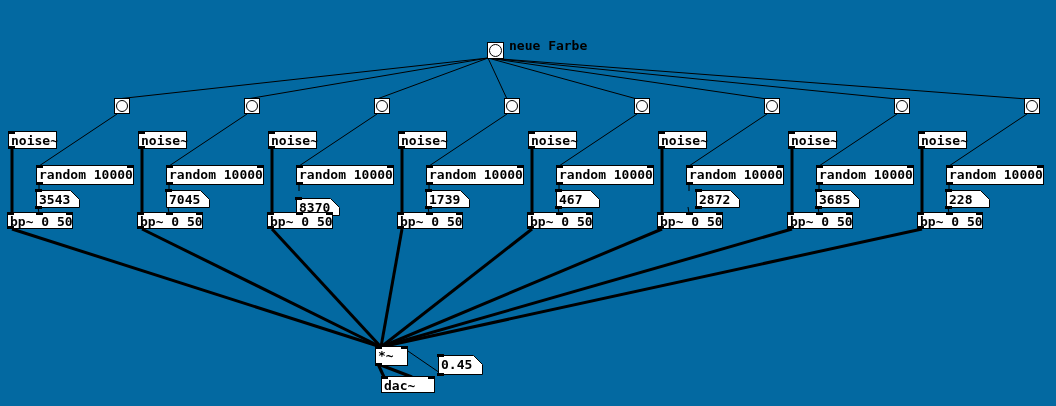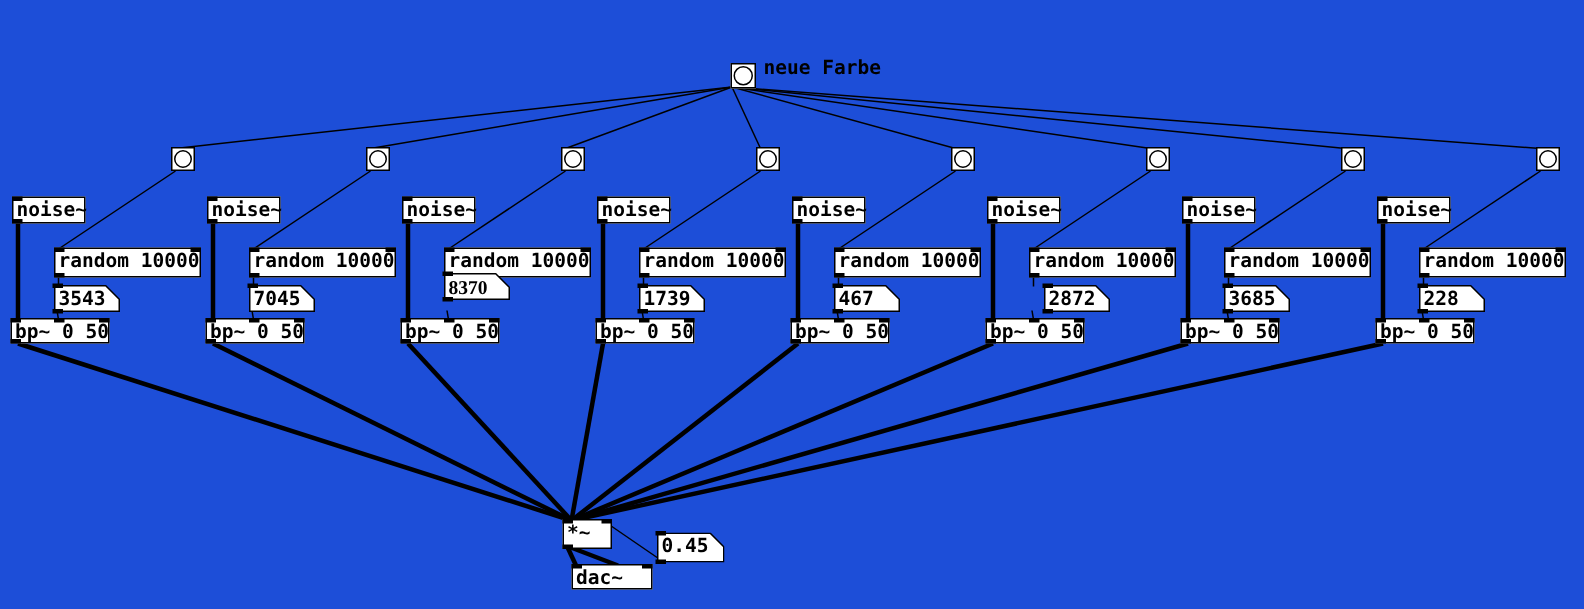--- a/index.html
+++ b/index.html
@@ -23,21 +23,21 @@
   .tab.tm{left:50%;margin-left:-4px;top:-1px;}
   .tab.tr{right:-1px;top:-1px;}
   .tab.bl{left:-1px;bottom:-1px;}
   .comment{position:absolute;line-height:17px;}
   .column{position:absolute;top:98px;width:130px;height:132px;}
   .column .bang{width:16px;height:16px;}
 </style>
 </head>
 <body>
 
-<div class="canvas" style="background: #1d4ed8;">
+<div class="canvas" style="background: #0369a1;">
 
   <svg class="cords" width="1056" height="406">
       <line x1="488" y1="58" x2="117" y2="99" stroke="#000000" stroke-width="1"></line>
       <line x1="117" y1="114" x2="39" y2="166" stroke="#000000" stroke-width="1"></line>
       <line x1="39" y1="184" x2="39" y2="191" stroke="#000000" stroke-width="1"></line>
       <line x1="38" y1="207" x2="39" y2="213" stroke="#000000" stroke-width="1"></line>
       <line x1="12" y1="147" x2="12" y2="214" stroke="#000000" stroke-width="3"></line>
       <line x1="12" y1="229" x2="381" y2="347" stroke="#000000" stroke-width="3"></line>
       <line x1="488" y1="58" x2="247" y2="99" stroke="#000000" stroke-width="1"></line>
       <line x1="247" y1="114" x2="169" y2="166" stroke="#000000" stroke-width="1"></line>
@@ -164,21 +164,21 @@
       <span>noise~</span>
       <i class="tab tl"></i>
       <i class="tab bl"></i>
     </div>
     <div class="obj" style="left:28px;top:67px;width:98px;height:20px;">
       <span>random 10000</span>
       <i class="tab tl"></i>
       <i class="tab tr"></i>
       <i class="tab bl"></i>
     </div>
-    <div class="nbox" style="left:28px;top:84px;width:44px;height:18px;font-family:Liberation Serif, serif;">
+    <div class="nbox" style="left:28px;top:100px;width:44px;height:18px;">
       <svg width="44" height="18">
         <polygon points="0.5,0.5 34.5,0.5 43.5,9.5 43.5,17.5 0.5,17.5" fill="#fff" stroke="#000"></polygon>
       </svg>
       <span class="val">8370</span>
       <i class="tab tl"></i>
       <i class="tab bl"></i>
     </div>
     <div class="obj" style="left:-1px;top:114px;width:66px;height:17px;">
       <span>bp~ 0 50</span>
       <i class="tab tl"></i>

